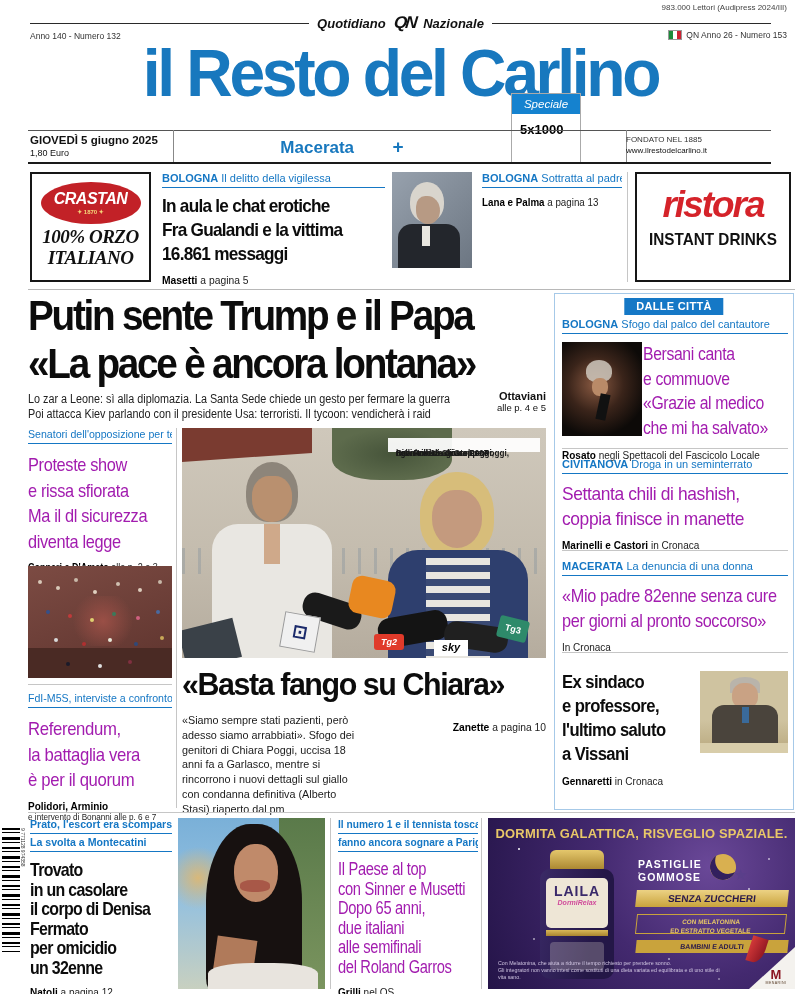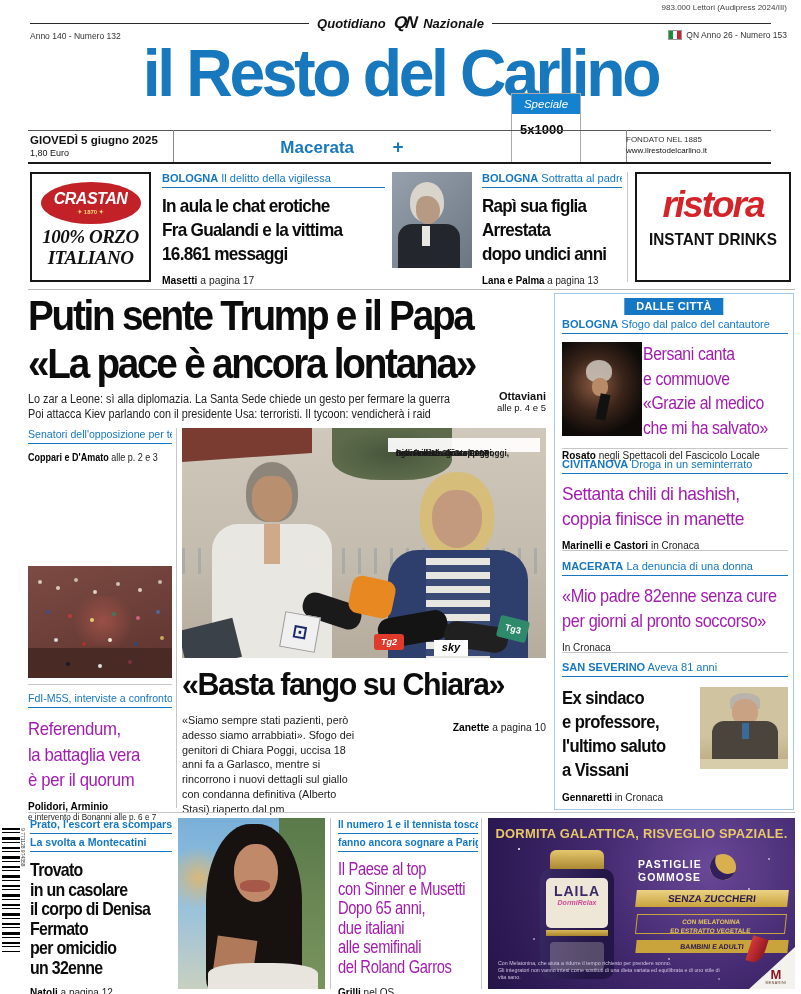--- a/index.html
+++ b/index.html
@@ -81,40 +81,35 @@
     <div class="kick">
       <span class="kc">BOLOGNA</span>
       <span>Il delitto della vigilessa</span>
     </div>
     <div style="margin-top:6px;font-size:18.5px;line-height:24px;" class="hl">
       <div class="nw" style="transform:scaleX(.93);">In aula le chat erotiche</div>
       <div class="nw" style="transform:scaleX(.93);">Fra Gualandi e la vittima</div>
       <div class="nw" style="transform:scaleX(.93);">16.861 messaggi</div>
     </div>
     <div class="by" style="margin-top:9px;">
-      <b>Masetti</b> <span>a pagina 17</span>
+      <b>Masetti</b> <span>a pagina 5</span>
     </div>
   </div>
 
   <div class="abs ph" style="left:392px;top:172px;width:80px;height:96px;background:linear-gradient(135deg,#97a1ad,#6c7682);">
     <div style="left:18px;top:10px;width:34px;height:40px;background:#d9d5cd;border-radius:50% 50% 45% 45%;"></div>
     <div style="left:24px;top:24px;width:24px;height:28px;background:#b79a84;border-radius:40% 55% 50% 50%;"></div>
     <div style="left:6px;top:52px;width:62px;height:44px;background:#23262c;border-radius:14px 14px 0 0;"></div>
     <div style="left:30px;top:54px;width:8px;height:20px;background:#e8e6e0;"></div>
   </div>
 
   <div class="abs" style="left:482px;top:172px;width:140px;">
     <div class="kick">
       <span class="kc">BOLOGNA</span>
       <span>Sottratta al padre</span>
-    </div>
-    <div style="margin-top:6px;font-size:18.5px;line-height:24px;" class="hl">
-      <div class="nw" style="transform:scaleX(.92);">Rapì sua figlia</div>
-      <div class="nw" style="transform:scaleX(.92);">Arrestata</div>
-      <div class="nw" style="transform:scaleX(.92);">dopo undici anni</div>
     </div>
     <div class="by" style="margin-top:9px;transform:scaleX(.95);">
       <b>Lana e Palma</b> <span>a pagina 13</span>
     </div>
   </div>
 
   <div class="vd" style="left:627px;top:172px;height:110px;"></div>
 
   <div class="abs adbox" style="left:635px;top:172px;width:156px;height:110px;text-align:center;">
     <div style="color:#d5232a;font-weight:bold;font-style:italic;font-size:37px;letter-spacing:-2px;margin-top:10px;">ristora</div>
@@ -131,20 +126,26 @@
       <div class="nw" style="transform:scaleX(.9);">Poi attacca Kiev parlando con il presidente Usa: terroristi. Il tycoon: vendicherà i raid</div>
     </div>
   </div>
   <div class="abs" style="left:478px;top:390px;width:68px;text-align:right;">
     <div style="font-size:11px;font-weight:bold;">Ottaviani</div>
     <div style="font-size:9.5px;">alle p. 4 e 5</div>
   </div>
 
   <div class="abs" style="left:28px;top:428px;width:144px;">
     <div class="kick" style="font-size:10.6px;">Senatori dell'opposizione per terra</div>
+    <div class="hlr" style="margin-top:8px;font-size:19px;line-height:25.5px;">
+      <div class="nw" style="transform:scaleX(.86);">Proteste show</div>
+      <div class="nw" style="transform:scaleX(.86);">e rissa sfiorata</div>
+      <div class="nw" style="transform:scaleX(.86);">Ma il dl sicurezza</div>
+      <div class="nw" style="transform:scaleX(.86);">diventa legge</div>
+    </div>
     <div class="by" style="margin-top:8px;transform:scaleX(.9);font-size:10px;">
       <b>Coppari e D'Amato</b> <span>alle p. 2 e 3</span>
     </div>
   </div>
 
   <div class="abs ph" style="left:28px;top:566px;width:144px;height:112px;background:linear-gradient(160deg,#7c4b43,#5d332d);">
     <div style="left:0;bottom:0;width:144px;height:30px;background:#4a2a24;"></div>
     <div style="left:40px;top:30px;width:70px;height:50px;background:radial-gradient(circle,#9a4f46,transparent 70%);"></div>
     <div style="left:10px;top:14px;width:4px;height:4px;border-radius:50%;background:#d8c8b8;box-shadow:18px 6px #d9c9b9,36px -2px #c9b9a9,55px 10px #e0d0c0,78px 2px #d0c0b0,100px 8px #ddcdbd,120px 0 #c8b8a8,8px 30px #35508a,30px 34px #c03a3a,52px 38px #e0d070,74px 32px #3a7a5a,98px 36px #d06080,118px 30px #4a6aa0,16px 58px #d8d8d8,44px 62px #b03030,70px 58px #e8e8d8,96px 62px #304878,122px 56px #c8a858,28px 82px #1a1a2a,60px 84px #e0e0e0,90px 80px #803040;filter:blur(.4px);"></div>
   </div>
@@ -263,24 +264,20 @@
         <div class="nw" style="transform:scaleX(.88);">per giorni al pronto soccorso»</div>
       </div>
       <div class="by" style="margin-top:9px;font-size:10px;">
         <b></b> <span>In Cronaca</span>
       </div>
     </div>
 
     <div class="hd" style="left:7px;top:358px;width:226px;"></div>
 
     <div class="abs" style="left:7px;top:367px;width:226px;">
-      <div class="kick">
-        <span class="kc">SAN SEVERINO</span>
-        <span>Aveva 81 anni</span>
-      </div>
       <div class="ph" style="position:relative;float:right;width:88px;height:82px;margin:10px 0 0 8px;background:linear-gradient(#cfc3a0 60%,#b8a87e 100%);">
         <div style="left:30px;top:6px;width:30px;height:16px;background:#b9b4ab;border-radius:50% 50% 0 0;"></div>
         <div style="left:32px;top:12px;width:26px;height:26px;background:#c9a284;border-radius:45%;"></div>
         <div style="left:12px;top:34px;width:66px;height:40px;background:#4a443c;border-radius:12px 12px 0 0;"></div>
         <div style="left:42px;top:36px;width:7px;height:16px;background:#3a6a9a;"></div>
         <div style="left:0;bottom:0;width:88px;height:10px;background:#d8cdaa;"></div>
       </div>
       <div class="hl" style="margin-top:9px;font-size:17.5px;line-height:24px;letter-spacing:-0.6px;">
         <div class="nw" style="transform:scaleX(.95);">Ex sindaco</div>
         <div class="nw" style="transform:scaleX(.95);">e professore,</div>

